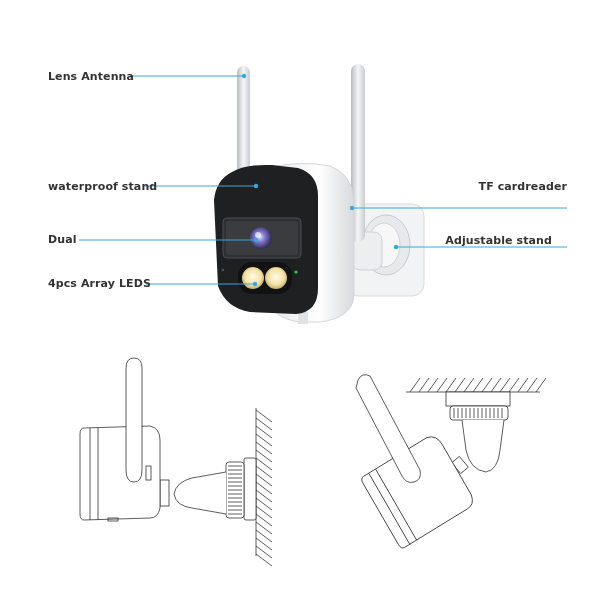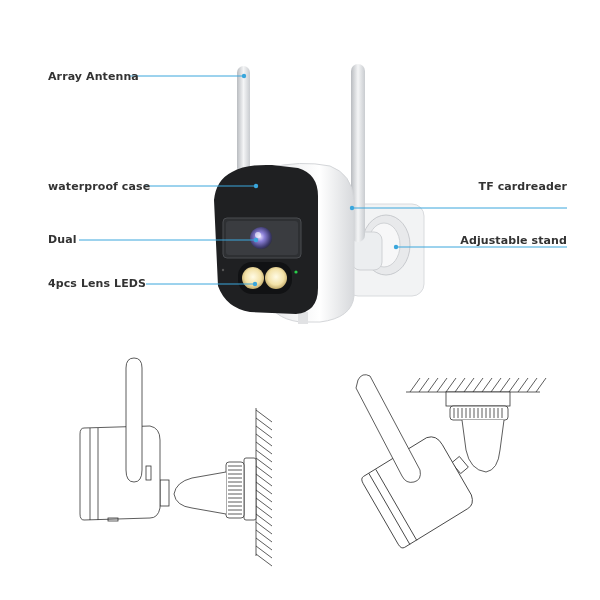--- a/index.html
+++ b/index.html
@@ -180,19 +180,19 @@
       <path d="M378 450 L452 448 Q462 450 462 462 L462 520 Q460 530 452 530 L378 532 Q374 532 374 526 L374 456 Q374 450 378 450 Z" fill="#fff"></path>
       <line x1="384" y1="450" x2="384" y2="532"></line>
       <line x1="392" y1="450" x2="392" y2="532"></line>
     </g>
 
     <path d="M358 380 Q362 372 370 376 L420 470 Q422 480 414 482 Q406 484 402 476 L356 388 Z" fill="#fff"></path>
   </g>
 </svg>
 
 <div id="labels">
-    <div class="label" style="top: 70px; left: 48px;">Array Antenna</div>
-    <div class="label" style="top: 180px; left: 48px;">waterproof case</div>
+    <div class="label" style="top: 70px; left: 48px;">Lens Antenna</div>
+    <div class="label" style="top: 180px; left: 48px;">waterproof stand</div>
     <div class="label" style="top: 233px; left: 48px;">Dual</div>
-    <div class="label" style="top: 277px; left: 48px;">4pcs Lens LEDS</div>
+    <div class="label" style="top: 277px; left: 48px;">4pcs Array LEDS</div>
     <div class="label right" style="top: 180px; right: 33px;">TF cardreader</div>
-    <div class="label right" style="top: 234px; right: 33px;">Adjustable stand</div>
+    <div class="label right" style="top: 234px; right: 48px;">Adjustable stand</div>
   </div>
 
 </body></html>

